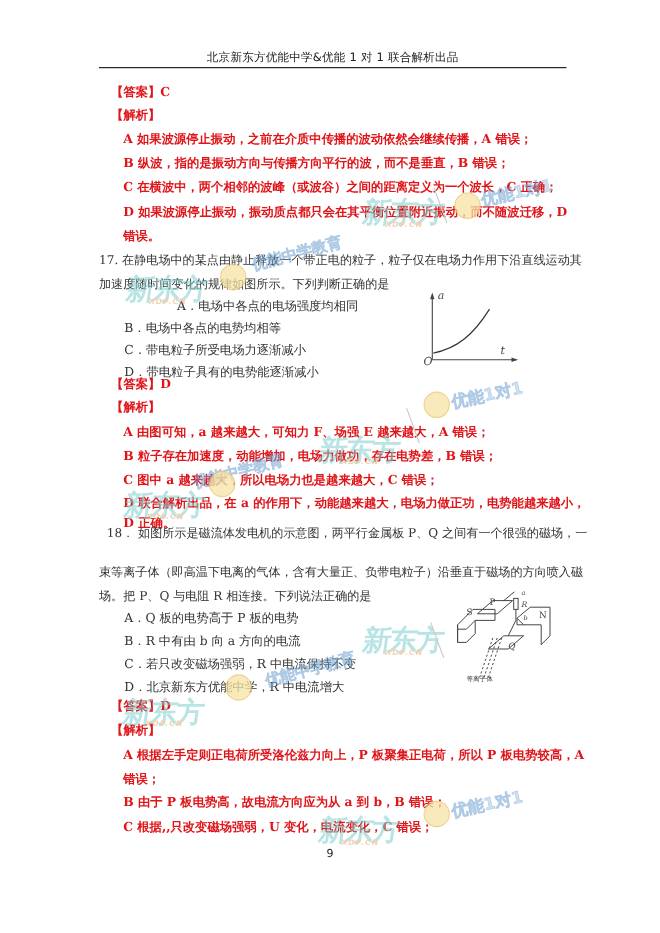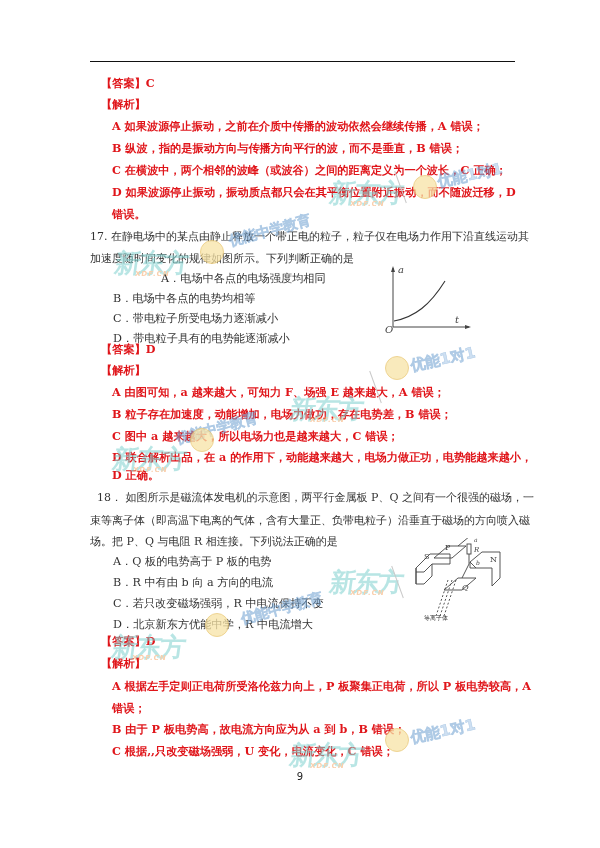--- a/index.html
+++ b/index.html
@@ -19,20 +19,21 @@
     .wm-xdf-sub { font-family:"DejaVu Sans", sans-serif; font-weight:bold; font-size:7px; color:#f5a86a; letter-spacing:1px; position:absolute; left:20px; top:24px; transform:skewX(-8deg); }
     .wm-seal { position:absolute; width:22px; height:22px; border-radius:50%; background:#f7e3a6; border:1px solid #e8c56e; opacity:0.75; }
     .wm-youneng { font-family:"DejaVu Sans", sans-serif; font-weight:bold; font-size:15px; color:#a7c7e8; transform:rotate(-12deg); -webkit-text-stroke:0.5px #6d9fd0; }
     .wm-slash { position:absolute; width:1px; height:34px; background:#c9c9c9; transform:rotate(-20deg); }
   </style>
 </head>
 <body>
 
 <div class="page">
 
+  <div class="header">北京新东方优能中学&amp;优能 1 对 1 联合解析出品</div>
   <div class="header-rule"></div>
 
   <div class="line red" style="left:101px; top:76px;">【答案】C</div>
   <div class="line red" style="left:101px; top:97px;">【解析】</div>
   <div class="line red" style="left:112px; top:119px;">A 如果波源停止振动，之前在介质中传播的波动依然会继续传播，A 错误；</div>
   <div class="line red" style="left:112px; top:141px;">B 纵波，指的是振动方向与传播方向平行的波，而不是垂直，B 错误；</div>
   <div class="line red" style="left:112px; top:163px;">C 在横波中，两个相邻的波峰（或波谷）之间的距离定义为一个波长，C 正确；</div>
   <div class="line red" style="left:112px; top:185px;">D 如果波源停止振动，振动质点都只会在其平衡位置附近振动，而不随波迁移，D</div>
   <div class="line red" style="left:112px; top:207px;">错误。</div>
 
@@ -55,21 +56,21 @@
   <div class="line it" style="left:385px; top:323px; font-size:10px; color:#444;">O</div>
 
   <div class="line red" style="left:101px; top:342px;">【答案】D</div>
   <div class="line red" style="left:101px; top:363px;">【解析】</div>
   <div class="line red" style="left:112px; top:385px;">A 由图可知，a 越来越大，可知力 F、场强 E 越来越大，A 错误；</div>
   <div class="line red" style="left:112px; top:407px;">B 粒子存在加速度，动能增加，电场力做功，存在电势差，B 错误；</div>
   <div class="line red" style="left:112px; top:429px;">C 图中 a 越来越大，所以电场力也是越来越大，C 错误；</div>
   <div class="line red" style="left:112px; top:450px;">D 联合解析出品，在 a 的作用下，动能越来越大，电场力做正功，电势能越来越小，</div>
   <div class="line red" style="left:112px; top:468px;">D 正确。</div>
 
-  <div class="line q-text" style="left:97px; top:491px;">18． 如图所示是磁流体发电机的示意图，两平行金属板 P、Q 之间有一个很强的磁场，一</div>
+  <div class="line q-text" style="left:97px; top:478px;">18． 如图所示是磁流体发电机的示意图，两平行金属板 P、Q 之间有一个很强的磁场，一</div>
   <div class="line q-text" style="left:90px; top:514px;">束等离子体（即高温下电离的气体，含有大量正、负带电粒子）沿垂直于磁场的方向喷入磁</div>
   <div class="line q-text" style="left:90px; top:535px;">场。把 P、Q 与电阻 R 相连接。下列说法正确的是</div>
   <div class="line opt" style="left:113px; top:555px;">A．Q 板的电势高于 P 板的电势</div>
   <div class="line opt" style="left:113px; top:576px;">B．R 中有由 b 向 a 方向的电流</div>
   <div class="line opt" style="left:113px; top:597px;">C．若只改变磁场强弱，R 中电流保持不变</div>
   <div class="line opt" style="left:113px; top:618px;">D．北京新东方优能中学，R 中电流增大</div>
 
   <svg class="fig" style="left:410px; top:538px;" width="95" height="80" viewBox="0 0 95 80">
     <g fill="none" stroke="#444" stroke-width="0.9">
 

